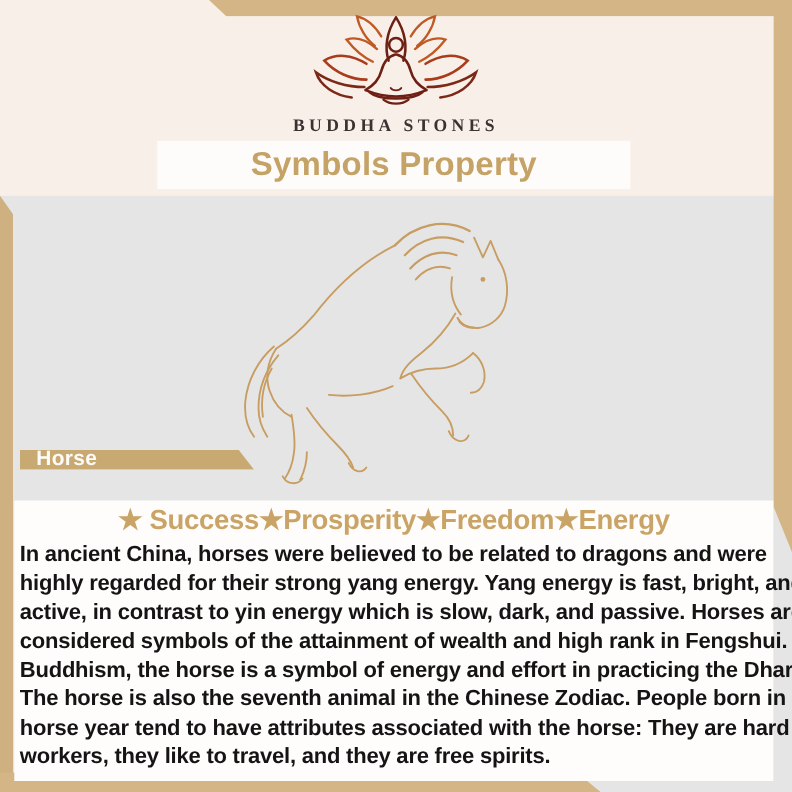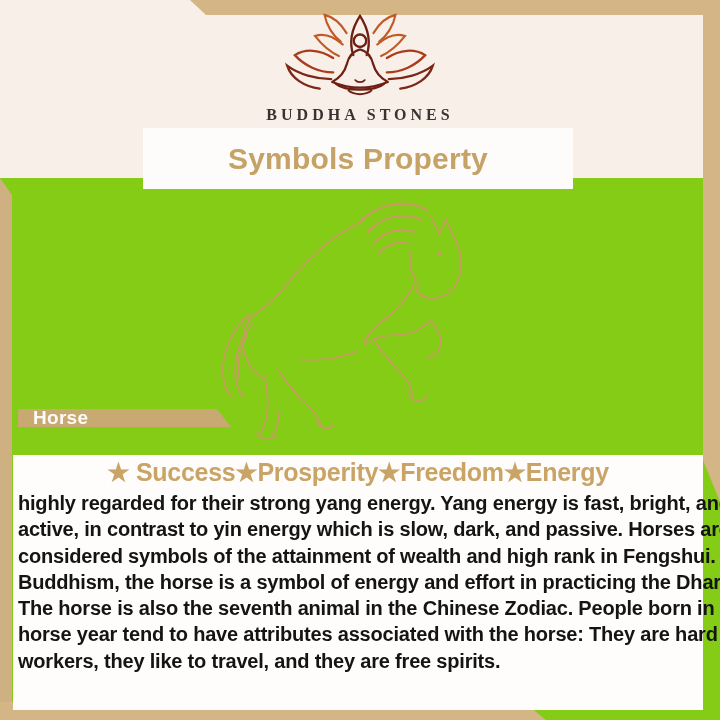--- a/index.html
+++ b/index.html
@@ -1,20 +1,20 @@
 <!DOCTYPE html>
 <html><head>
 <meta charset="utf-8">
 <style>
   * { margin:0; padding:0; box-sizing:border-box; }
   html,body { width:720px; }
   body { font-family:"Liberation Sans", sans-serif; }
   .page{
     position:relative; width:720px; height:720px; overflow:hidden;
-    background:#84cc16;
+    background:#e5e5e5;
   }
   .zone-top{
     position:absolute; left:0; top:0; width:720px; height:178px;
     background:#f8efe9;
   }
   
   .band-top{
     position:absolute; top:0; left:190px; width:530px; height:15px;
     background:#d3b586;
     clip-path:polygon(0 0, 100% 0, 100% 100%, 16px 100%);
@@ -40,21 +40,21 @@
   }
   .logo-svg{ display:block; margin:0 auto; }
   .brand-name{
     margin-top:2px;
     font-family:"Liberation Serif", serif;
     font-size:16px; font-weight:bold; letter-spacing:4px;
     color:#3a3231;
   }
   
   .title-banner{
-    position:absolute; left:143px; top:128px; width:430px; height:61px;
+    position:absolute; left:143px; top:128px; width:430px; height:44px;
     background:#fefcfa;
     display:flex; align-items:center; justify-content:center;
   }
   .title-banner .title-text{
     font-size:30px; font-weight:bold; color:#c5a265; letter-spacing:0.2px;
   }
   
   .horse-art{ position:absolute; left:213px; top:188px; }
   
   .section-ribbon{
@@ -165,20 +165,21 @@
     <path d="M195 204 C199 214 209 216 213 208"></path>
   </svg>
 
   <div class="section-ribbon">
     <span class="section-label">Horse</span>
   </div>
 
   <div class="content-box">
     <div class="traits-line">★ Success★Prosperity★Freedom★Energy</div>
     <div class="body-text">
+      <div class="body-line">In ancient China, horses were believed to be related to dragons and were</div>
       <div class="body-line">highly regarded for their strong yang energy. Yang energy is fast, bright, and</div>
       <div class="body-line">active, in contrast to yin energy which is slow, dark, and passive. Horses are</div>
       <div class="body-line">considered symbols of the attainment of wealth and high rank in Fengshui. In</div>
       <div class="body-line">Buddhism, the horse is a symbol of energy and effort in practicing the Dharma.</div>
       <div class="body-line">The horse is also the seventh animal in the Chinese Zodiac. People born in a</div>
       <div class="body-line">horse year tend to have attributes associated with the horse: They are hard</div>
       <div class="body-line">workers, they like to travel, and they are free spirits.</div>
     </div>
   </div>
 

